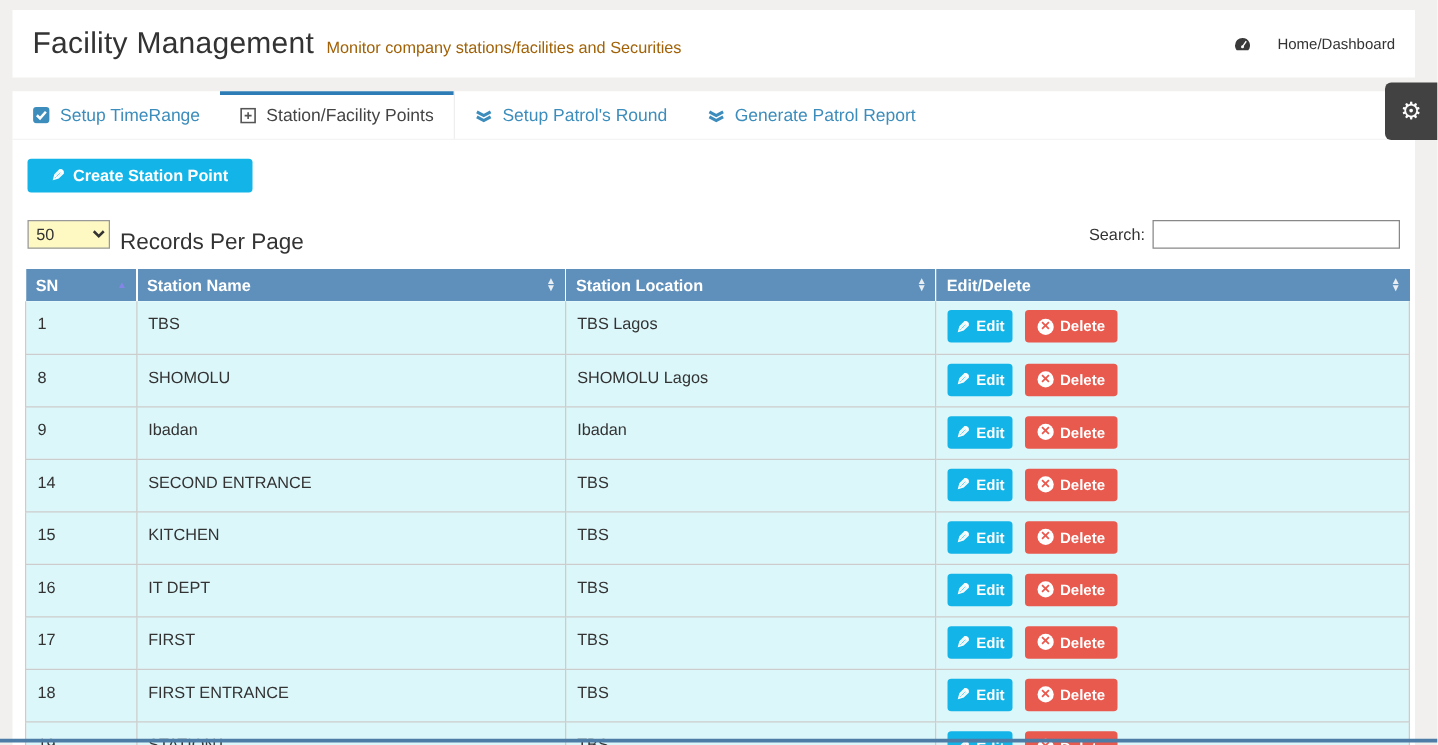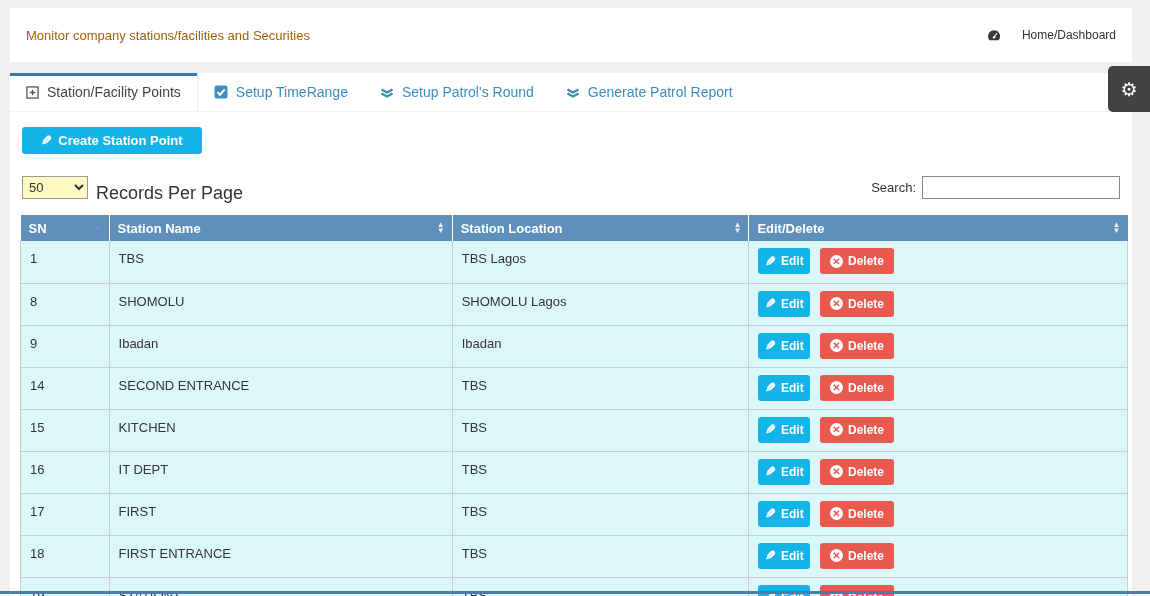--- a/index.html
+++ b/index.html
@@ -111,57 +111,58 @@
   .bottom-edge-line {
     position: absolute; left: 0; right: 0; bottom: 2px; height: 3px;
     background: #4d7ca6; z-index: 10;
   }
 </style>
 </head>
 <body>
 
 <div class="header-card">
   <div class="title-wrap">
+    <span class="page-title">Facility Management</span>
     <span class="page-subtitle">Monitor company stations/facilities and Securities</span>
   </div>
   <div class="breadcrumb">
     <span>
       <svg width="14" height="12" viewBox="0 0 20 18">
         <path d="M10 2a9 9 0 0 0-9 9c0 2.2.8 4.2 2.1 5.8h13.8A9 9 0 0 0 10 2z" fill="#3a3a3a"></path>
         <path d="M10 12.5 14.5 6" stroke="#fff" stroke-width="1.6"></path>
         <circle cx="10" cy="12.5" r="1.8" fill="#fff"></circle>
       </svg>
     </span>
     <span>Home/Dashboard</span>
   </div>
 </div>
 
 <button class="gear-button">
   <span>⚙</span>
 </button>
 
 <div class="tabs-card">
   <div class="tab-nav">
+    <div class="tab">
+      <span>
+        <svg width="14" height="14" viewBox="0 0 14 14">
+          <rect x="0.5" y="0.5" width="13" height="13" rx="2.5" fill="#3c8dbc"></rect>
+          <path d="M3.5 7.2 6 9.7 10.7 4.4" stroke="#fff" stroke-width="2" fill="none"></path>
+        </svg>
+      </span>
+      <span>Setup TimeRange</span>
+    </div>
     <div class="tab active">
       <span>
         <svg width="13" height="13" viewBox="0 0 14 14">
           <rect x="1" y="1" width="12" height="12" fill="none" stroke="#555" stroke-width="1.4"></rect>
           <path d="M7 4v6M4 7h6" stroke="#555" stroke-width="1.4"></path>
         </svg>
       </span>
       <span>Station/Facility Points</span>
-    </div>
-    <div class="tab">
-      <span>
-        <svg width="14" height="14" viewBox="0 0 14 14">
-          <rect x="0.5" y="0.5" width="13" height="13" rx="2.5" fill="#3c8dbc"></rect>
-          <path d="M3.5 7.2 6 9.7 10.7 4.4" stroke="#fff" stroke-width="2" fill="none"></path>
-        </svg>
-      </span>
-      <span>Setup TimeRange</span>
     </div>
     <div class="tab">
       <span>
         <svg width="14" height="13" viewBox="0 0 14 13">
           <path d="M1.5 3.5 7 6.5 12.5 3.5" stroke="#3c8dbc" stroke-width="2.4" fill="none"></path>
           <path d="M1.5 7.5 7 10.5 12.5 7.5" stroke="#3c8dbc" stroke-width="2.4" fill="none"></path>
         </svg>
       </span>
       <span>Setup Patrol's Round</span>
     </div>

